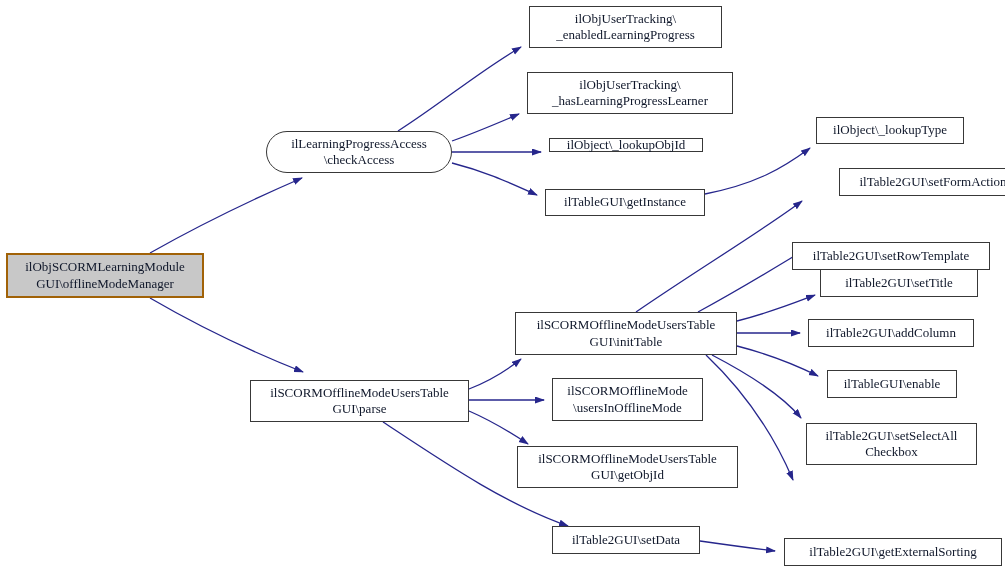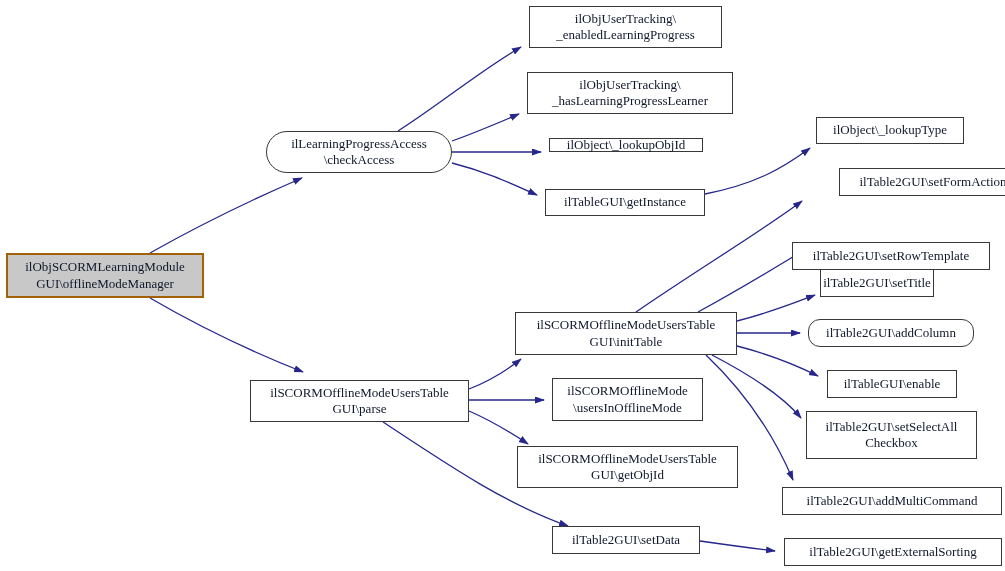--- a/index.html
+++ b/index.html
@@ -80,30 +80,29 @@
   <div class="node" style="left:549px;top:138px;width:154px;height:14px;">ilObject\_lookupObjId</div>
 
   <div class="node" style="left:545px;top:189px;width:160px;height:27px;">ilTableGUI\getInstance</div>
 
   <div class="node" style="left:816px;top:117px;width:148px;height:27px;">ilObject\_lookupType</div>
 
   <div class="node" style="left:839px;top:168px;width:188px;height:28px;">ilTable2GUI\setFormAction</div>
 
   <div class="node" style="left:792px;top:218px;width:198px;height:28px;margin-top:24px;">ilTable2GUI\setRowTemplate</div>
 
-  <div class="node" style="left:820px;top:269px;width:114px;height:28px;">ilTable2GUI\setTitle</div>
+  <div class="node" style="left:820px;top:269px;width:158px;height:28px;">ilTable2GUI\setTitle</div>
 
-  <div class="node" style="left:808px;top:319px;width:166px;height:28px;border-radius:12px;">ilTable2GUI\addColumn</div>
+  <div class="node" style="left:808px;top:319px;width:166px;height:28px;">ilTable2GUI\addColumn</div>
 
   <div class="node" style="left:827px;top:370px;width:130px;height:28px;">ilTableGUI\enable</div>
 
-  <div class="node" style="left:806px;top:411px;width:171px;height:48px;">ilTable2GUI\setSelectAll
+  <div class="node" style="left:806px;top:423px;width:171px;height:42px;">ilTable2GUI\setSelectAll
 Checkbox</div>
 
-  <div class="node" style="left:782px;top:487px;width:220px;height:28px;">ilTable2GUI\addMultiCommand</div>
 
   <div class="node" style="left:784px;top:538px;width:218px;height:28px;">ilTable2GUI\getExternalSorting</div>
 
   <div class="node" style="left:552px;top:526px;width:148px;height:28px;">ilTable2GUI\setData</div>
 
   <div class="node" style="left:250px;top:380px;width:219px;height:42px;">ilSCORMOfflineModeUsersTable
 GUI\parse</div>
 
   <div class="node" style="left:515px;top:312px;width:222px;height:43px;">ilSCORMOfflineModeUsersTable
 GUI\initTable</div>

